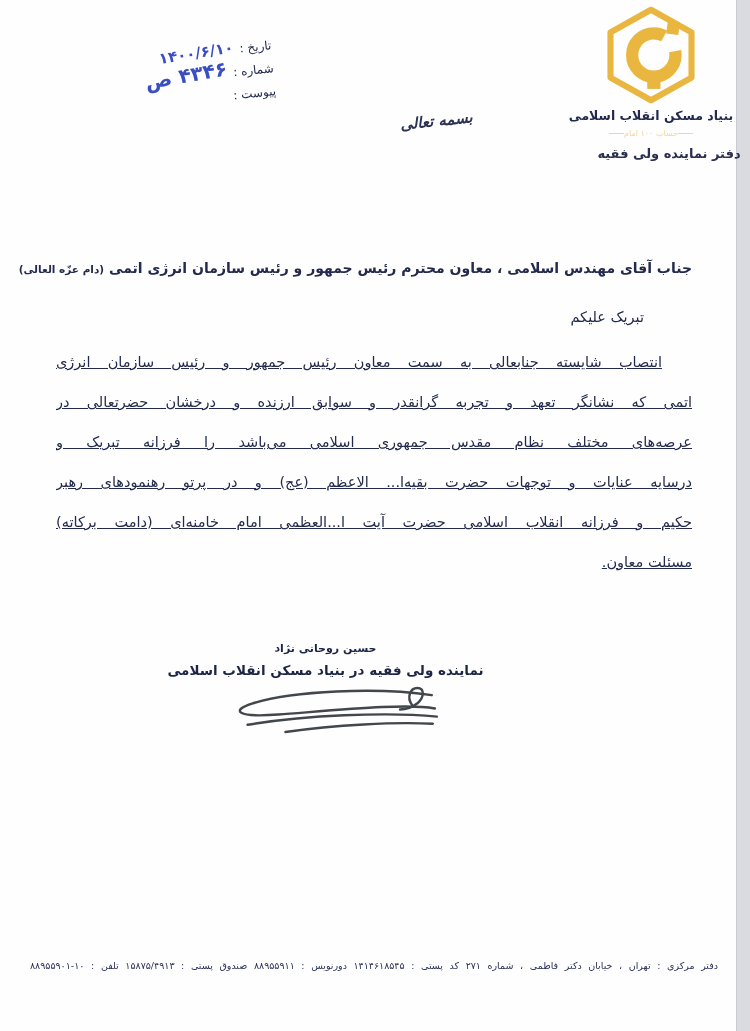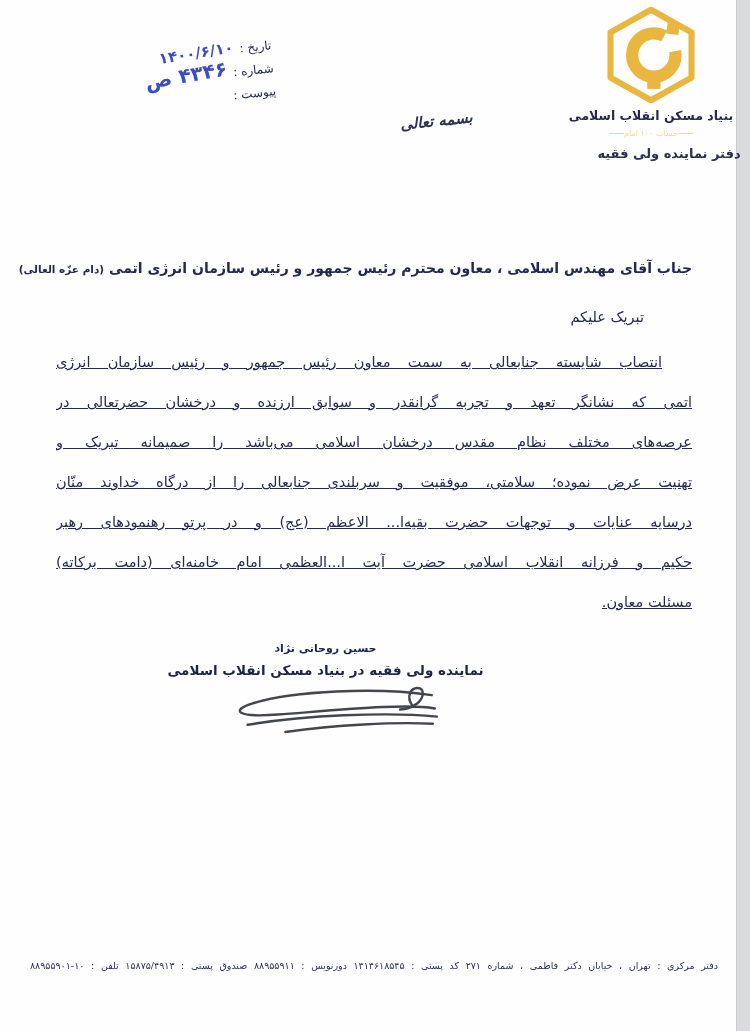--- a/index.html
+++ b/index.html
@@ -123,22 +123,21 @@
 
   <div class="letter-body">
     <div class="addressee">
       <span>جناب آقای مهندس اسلامی ، معاون محترم رئیس جمهور و رئیس سازمان انرژی اتمی</span>
       <span class="honorific">(دام عزّه العالی)</span>
     </div>
     <div class="greeting">تبریک علیکم</div>
     <div class="body-lines">
       <div class="b-line first">انتصاب شایسته جنابعالی به سمت معاون رئیس جمهور و رئیس سازمان انرژی</div>
       <div class="b-line">اتمی که نشانگر تعهد و تجربه گرانقدر و سوابق ارزنده و درخشان حضرتعالی در</div>
-      <div class="b-line">عرصه‌های مختلف نظام مقدس درخشان اسلامی می‌باشد را صمیمانه تبریک و</div>
-      <div class="b-line">تهنیت عرض نموده؛ سلامتی، موفقیت و سربلندی جنابعالی را از درگاه خداوند منّان</div>
+      <div class="b-line">عرصه‌های مختلف نظام مقدس جمهوری اسلامی می‌باشد را فرزانه تبریک و</div>
       <div class="b-line">درسایه عنایات و توجهات حضرت بقیه‌ا... الاعظم (عج) و در پرتو رهنمودهای رهبر</div>
       <div class="b-line">حکیم و فرزانه انقلاب اسلامی حضرت آیت ا...العظمی امام خامنه‌ای (دامت برکاته)</div>
       <div class="b-line last">مسئلت معاون.</div>
     </div>
   </div>
 
   <div class="signature-block">
     <div class="sig-name">حسین روحانی نژاد</div>
     <div class="sig-title">نماینده ولی فقیه در بنیاد مسکن انقلاب اسلامی</div>
     <svg class="sig-scribble" viewBox="0 0 215 55">

